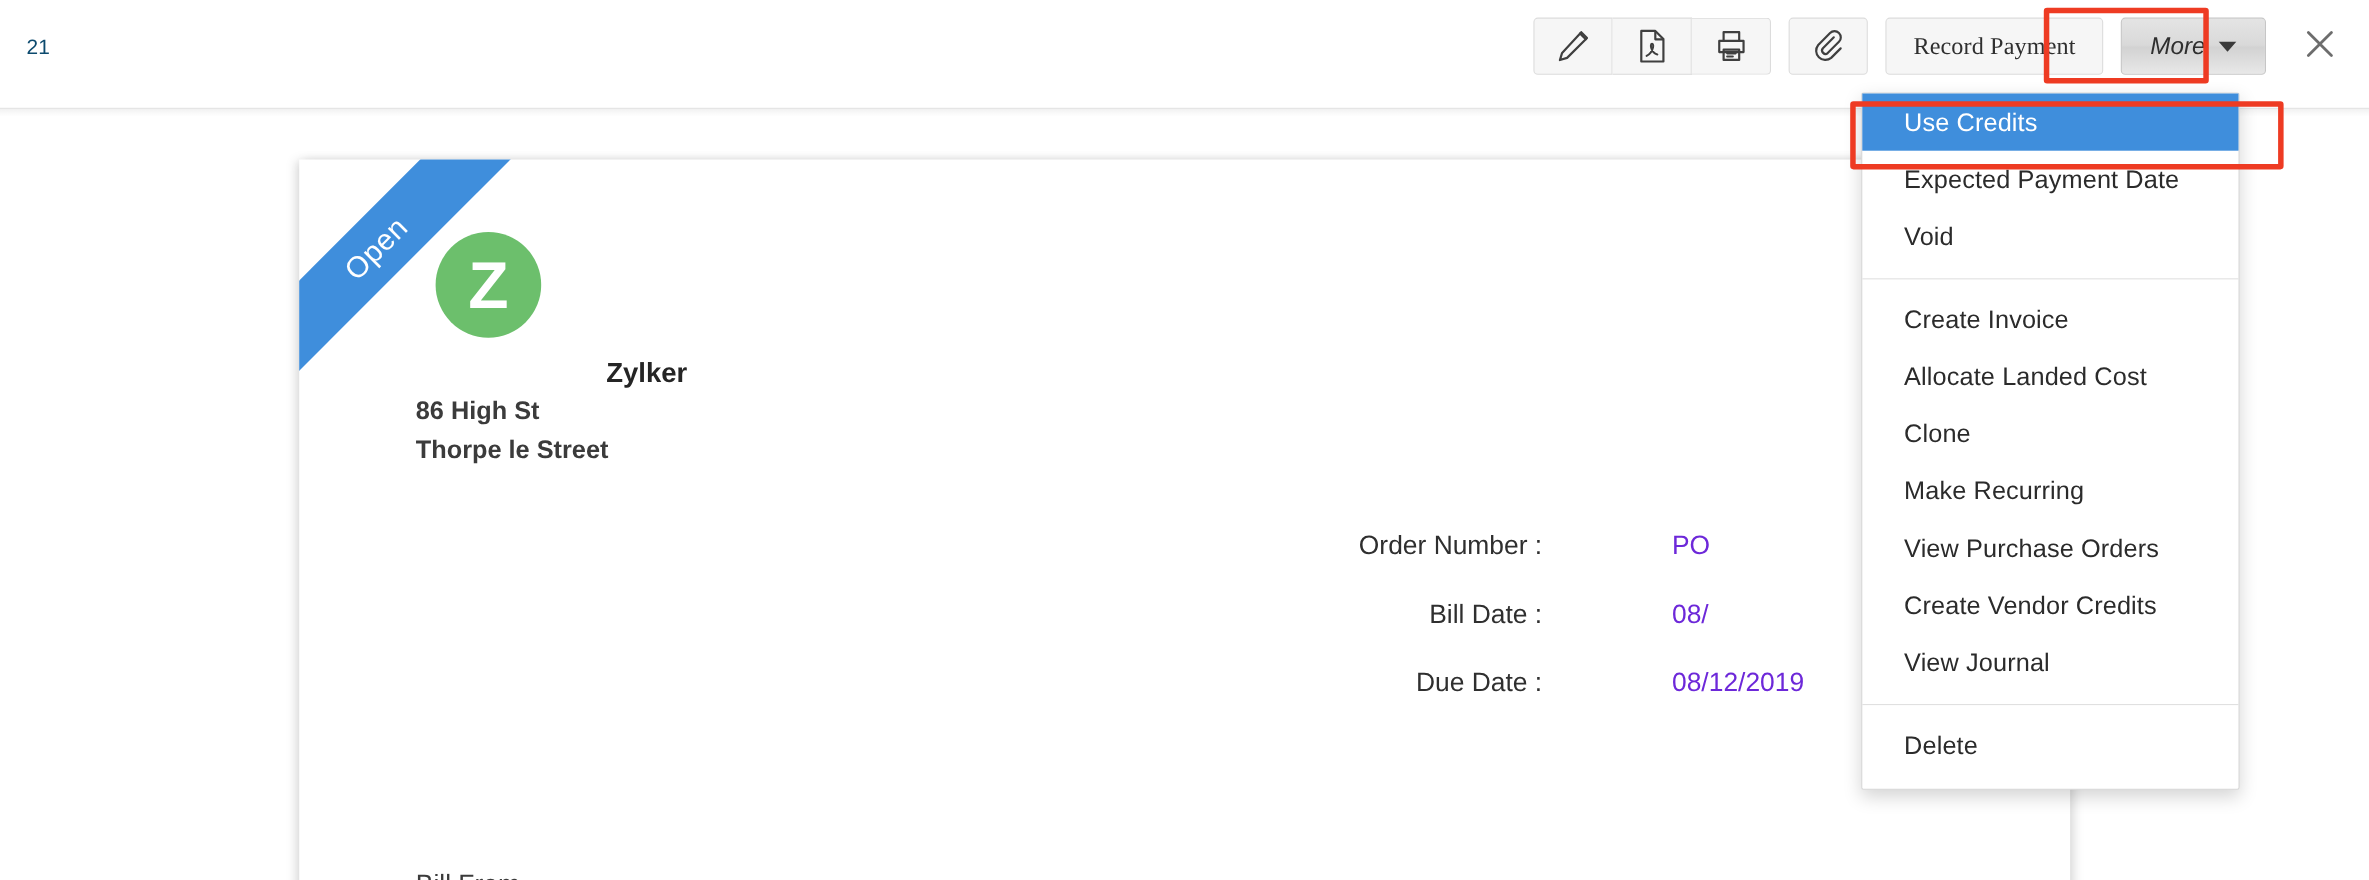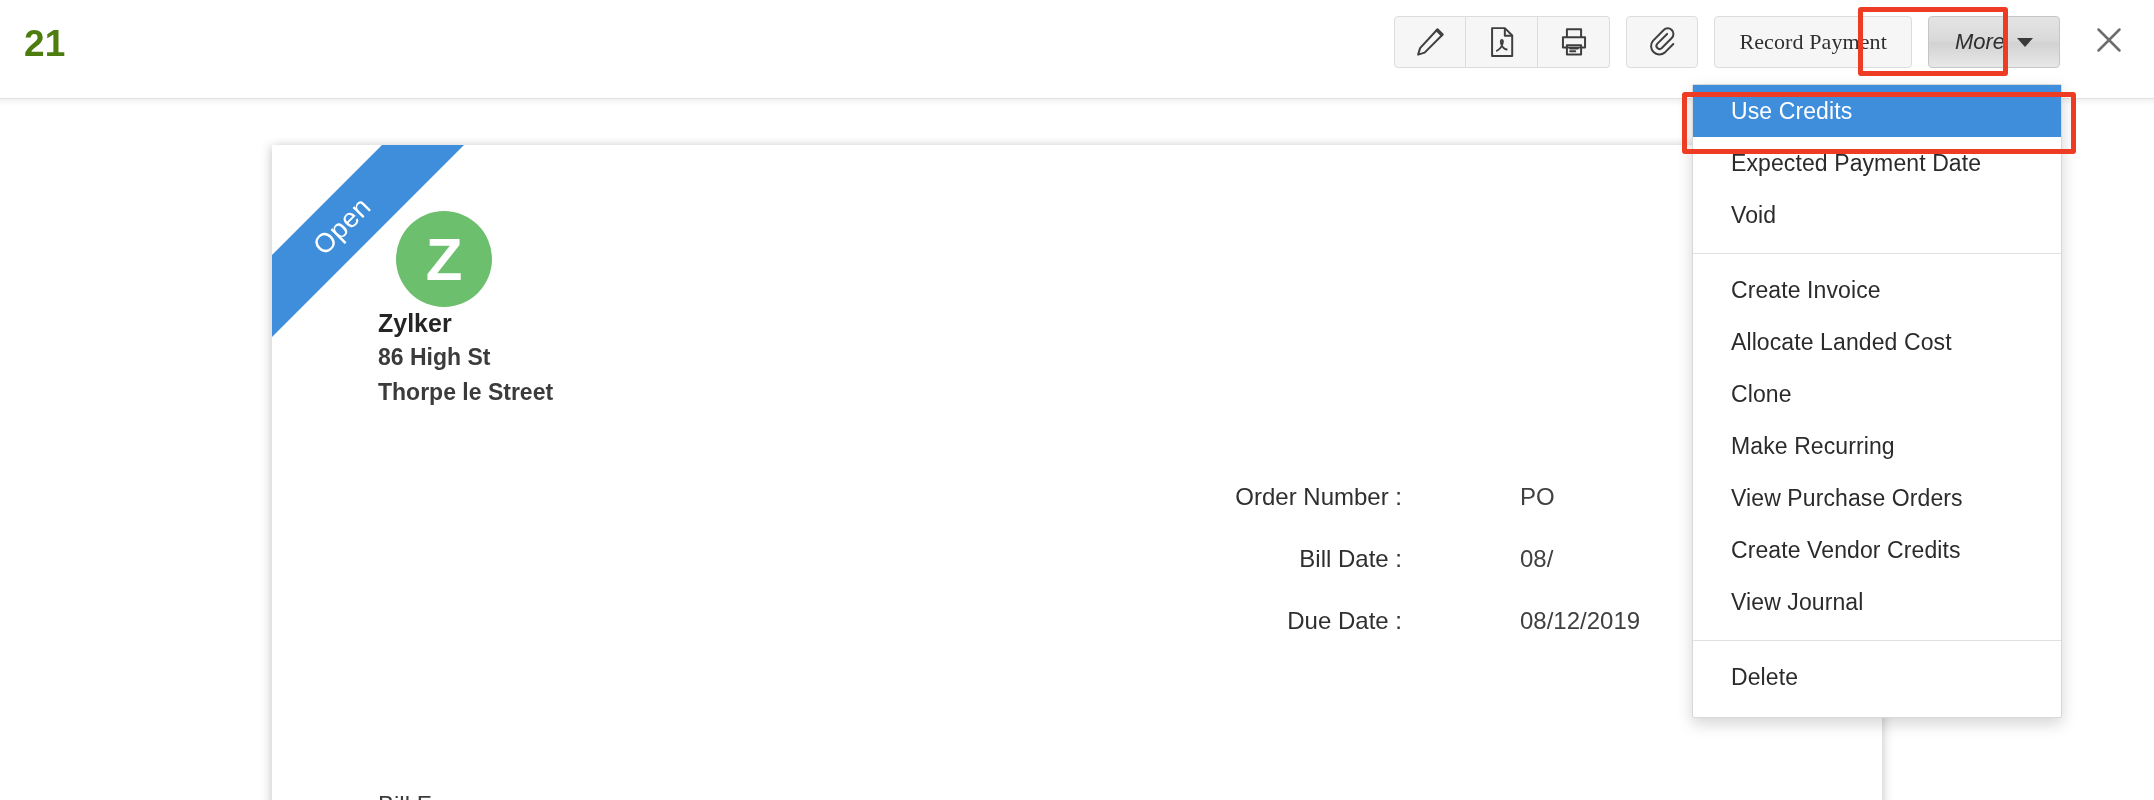--- a/index.html
+++ b/index.html
@@ -32,25 +32,24 @@
     position: absolute;
     left: 0; top: 99px;
     width: 2154px;
     height: 7px;
     background: linear-gradient(to bottom, #f1f1f1 0%, #fafafa 60%, #ffffff 100%);
   }
 
   .record-number {
     position: absolute;
     left: 24px; top: 25px;
-    font-size: 37px;
-    color: #4d7c0f;
+    font-size: 19px;
+    color: #0c4a6e;
     letter-spacing: 0.2px;
     line-height: 38px;
-    font-weight: bold;
   }
 
   
   .toolbar {
     position: absolute;
     right: 22px; top: 16px;
     display: flex;
     align-items: flex-start;
     height: 66px;
   }
@@ -132,21 +131,21 @@
     display: flex;
     align-items: center;
     justify-content: center;
     cursor: pointer;
   }
 
   
   .dropdown {
     position: absolute;
     left: 1692px; top: 84px;
-    width: 370px;
+    width: 344px;
     background: #ffffff;
     border: 1px solid #d8d8d8;
     border-radius: 2px;
     box-shadow: 0 6px 16px rgba(0,0,0,0.17);
     z-index: 50;
     padding: 6px 0 0 0;
   }
   .dd-item {
     height: 52px;
     display: flex;
@@ -230,24 +229,25 @@
     display: flex;
     align-items: center;
     justify-content: center;
     color: #ffffff;
     font-size: 60px;
     font-weight: bold;
     margin-left: 18px;
     font-family: "Liberation Sans", sans-serif;
   }
   .vendor-name {
-    margin-top: 2px;
+    margin-top: 18px;
     font-size: 25px;
     font-weight: bold;
     color: #252525;
+    text-align: center;
   }
   .vendor-line {
     margin-top: 4px;
     font-size: 23px;
     color: #3b3b3b;
     line-height: 31px;
     font-weight: bold;
   }
 
   .bill-from-label {
@@ -298,21 +298,21 @@
   .meta-label {
     width: 498px;
     text-align: right;
     font-size: 24px;
     color: #2f2f2f;
     white-space: nowrap;
   }
   .meta-value {
     padding-left: 118px;
     font-size: 24px;
-    color: #404040;
+    color: #6d28d9;
     white-space: nowrap;
   }
 </style>
 </head>
 <body>
 
 <div id="app">
 
   <div class="header">
     <div class="record-number">21</div>

